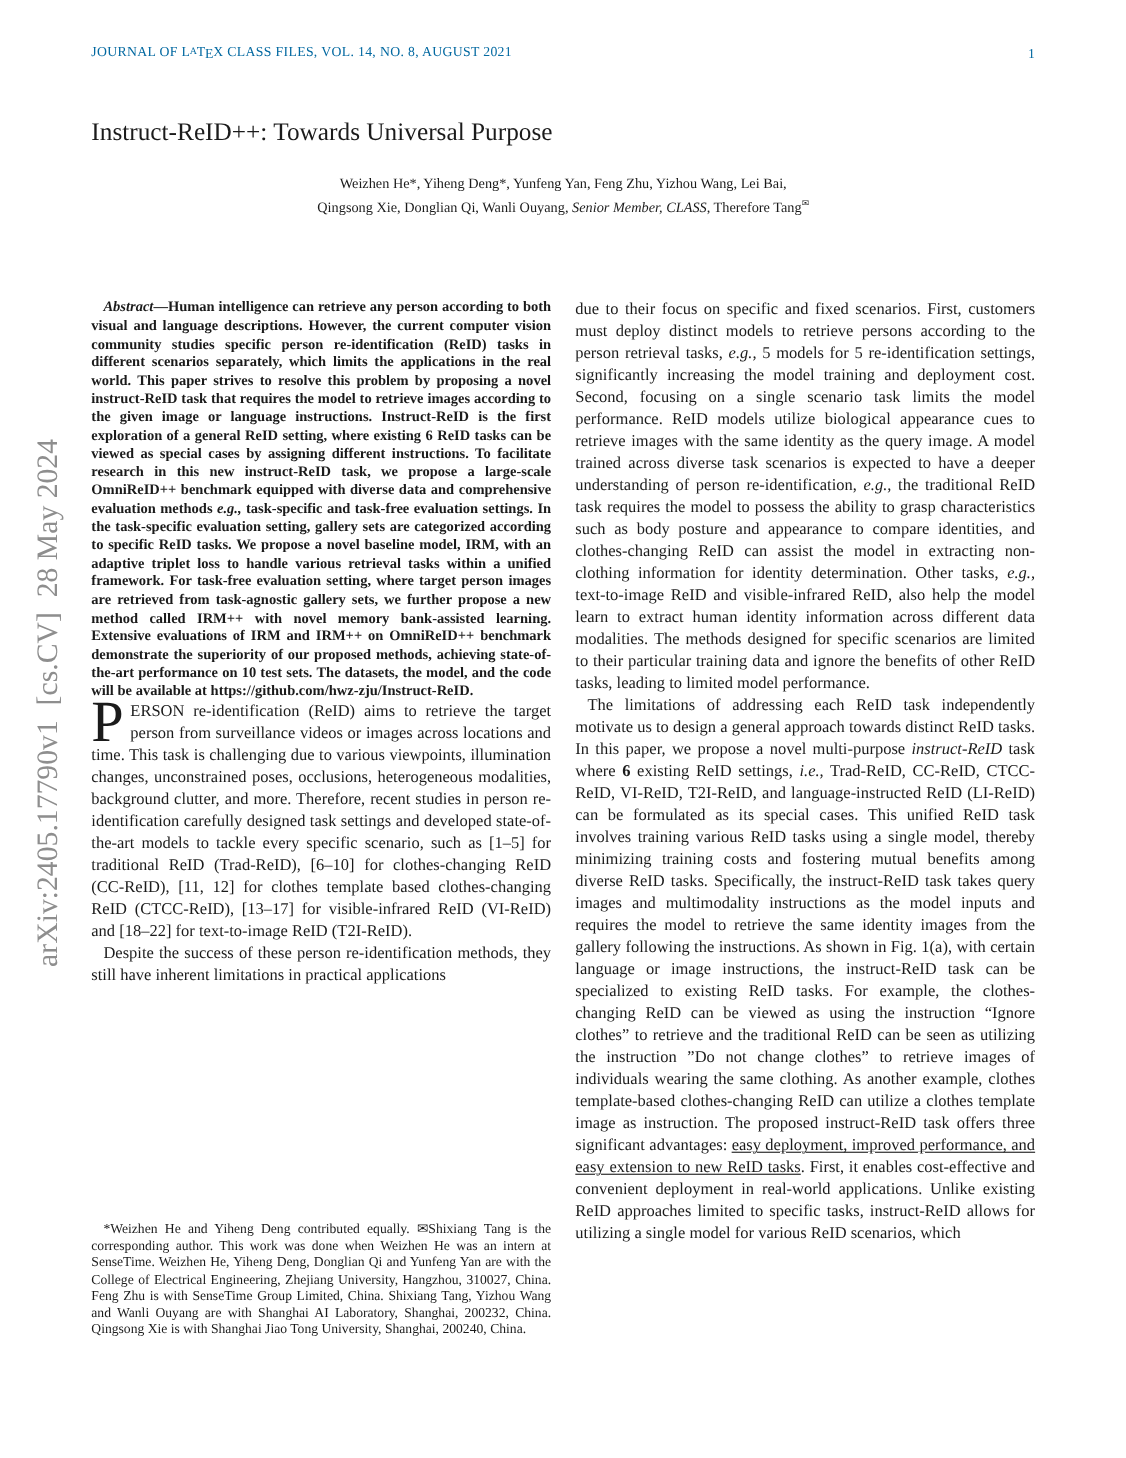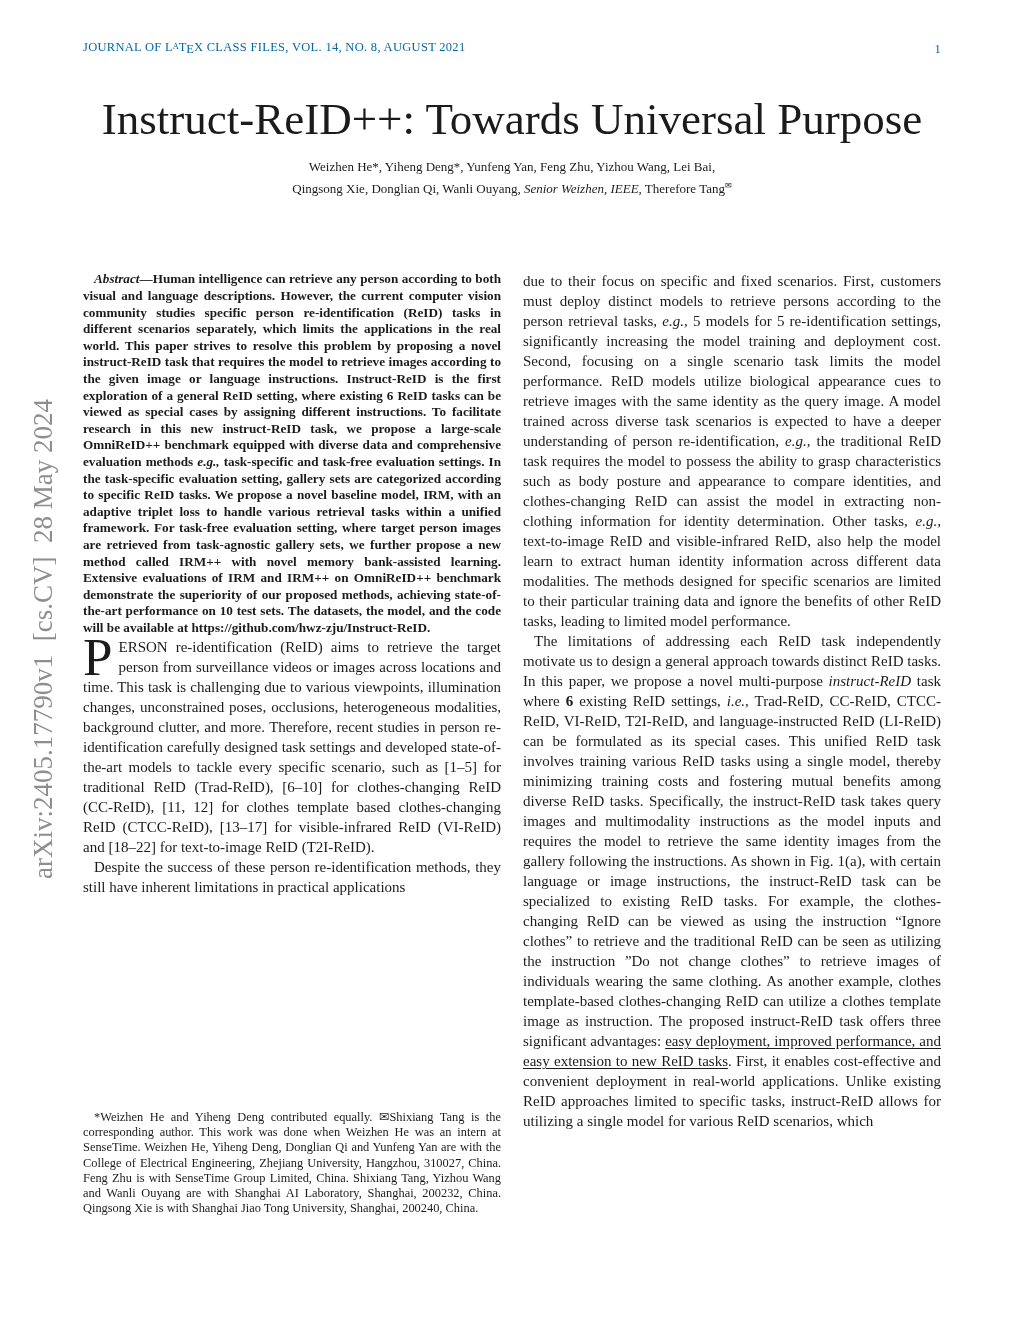--- a/index.html
+++ b/index.html
@@ -31,22 +31,22 @@
     display:flex;justify-content:space-between;align-items:flex-end;
     padding-top:38px;
     font-size:12.5px;line-height:16px;
     letter-spacing:0.3px;color:#0369a1;
   }
   .tex-a{font-size:0.72em;vertical-align:0.22em;margin-left:-0.06em;margin-right:-0.05em;}
   .tex-e{vertical-align:-0.2em;margin-left:-0.03em;margin-right:-0.03em;}
   
   .title{
     margin:41px 0 0 0;
-    text-align:center;
-    font-size:45px;line-height:43px;
+    text-align:left;
+    font-size:23px;line-height:43px;
     font-weight:400;
   }
   .tline{display:block;}
   .authors{
     margin-top:15px;
     text-align:center;
     font-size:13px;line-height:22px;
   }
   
   .columns{
@@ -105,21 +105,21 @@
     <div class="journal"><span>JOURNAL OF L</span><span class="tex-a">A</span><span>T</span><span class="tex-e">E</span><span>X CLASS FILES, VOL. 14, NO. 8, AUGUST 2021</span></div>
     <div class="pageno">1</div>
   </div>
 
   <h1 class="title">
     <span class="tline">Instruct-ReID++: Towards Universal Purpose</span>
   </h1>
 
   <div class="authors">
     <div class="aline">Weizhen He*, Yiheng Deng*, Yunfeng Yan, Feng Zhu, Yizhou Wang, Lei Bai,</div>
-    <div class="aline"><span>Qingsong Xie, Donglian Qi, Wanli Ouyang, </span><span class="it">Senior Weizhen, IEEE</span><span>, Therefore Tang</span><span class="sup">✉</span></div>
+    <div class="aline"><span>Qingsong Xie, Donglian Qi, Wanli Ouyang, </span><span class="it">Senior Member, CLASS</span><span>, Therefore Tang</span><span class="sup">✉</span></div>
   </div>
 
   <div class="columns">
 
     <div class="col">
       <p class="abstract indent"><span class="it">Abstract</span><span>—Human intelligence can retrieve any person according to both visual and language descriptions. However, the current computer vision community studies specific person re-identification (ReID) tasks in different scenarios separately, which limits the applications in the real world. This paper strives to resolve this problem by proposing a novel instruct-ReID task that requires the model to retrieve images according to the given image or language instructions. Instruct-ReID is the first exploration of a general ReID setting, where existing 6 ReID tasks can be viewed as special cases by assigning different instructions. To facilitate research in this new instruct-ReID task, we propose a large-scale OmniReID++ benchmark equipped with diverse data and comprehensive evaluation methods </span><span class="it">e.g.,</span><span> task-specific and task-free evaluation settings. In the task-specific evaluation setting, gallery sets are categorized according to specific ReID tasks. We propose a novel baseline model, IRM, with an adaptive triplet loss to handle various retrieval tasks within a unified framework. For task-free evaluation setting, where target person images are retrieved from task-agnostic gallery sets, we further propose a new method called IRM++ with novel memory bank-assisted learning. Extensive evaluations of IRM and IRM++ on OmniReID++ benchmark demonstrate the superiority of our proposed methods, achieving state-of-the-art performance on 10 test sets. The datasets, the model, and the code will be available at https://github.com/hwz-zju/Instruct-ReID.</span></p>
 
 
       <p class="body"><span class="dropcap">P</span><span>ERSON</span><span> re-identification (ReID) aims to retrieve the target person from surveillance videos or images across locations and time. This task is challenging due to various viewpoints, illumination changes, unconstrained poses, occlusions, heterogeneous modalities, background clutter, and more. Therefore, recent studies in person re-identification carefully designed task settings and developed state-of-the-art models to tackle every specific scenario, such as  [1–5] for traditional ReID (Trad-ReID),  [6–10] for clothes-changing ReID (CC-ReID),  [11, 12] for clothes template based clothes-changing ReID (CTCC-ReID),  [13–17] for visible-infrared ReID (VI-ReID) and  [18–22] for text-to-image ReID (T2I-ReID).</span></p>
 

